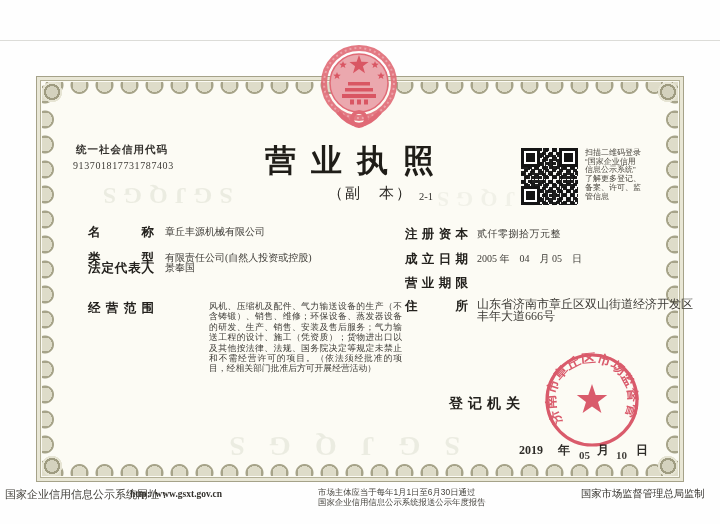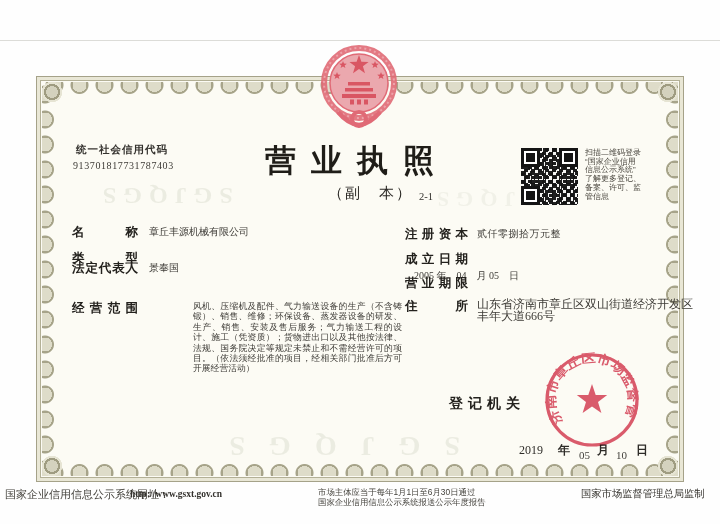--- a/index.html
+++ b/index.html
@@ -56,38 +56,38 @@
   .finder{position:absolute;width:13px;height:13px;background:#fff;border:3px solid #141414;}
   .finder::after{content:"";position:absolute;inset:2px;background:#141414;}
   .finder.tl{left:0;top:0;} .finder.tr{right:0;top:0;} .finder.bl{left:0;bottom:0;}
   .qr-caption{left:585px;top:149px;width:56px;font-size:8px;line-height:8.7px;
               color:#4a473f;white-space:pre-line;z-index:3;}
   
   .row{display:flex;align-items:flex-start;z-index:3;}
   .flabel{display:inline-block;font-weight:bold;font-size:12.5px;color:#23211d;
           text-align:justify;text-align-last:justify;flex:none;}
   .left-row{left:72px;width:330px;}
-  .left-row .flabel{width:66px;}
+  .left-row .flabel{width:66px;margin-left:16px;}
   .left-row .fvalue{margin-left:11px;}
   .right-row{left:405px;width:292px;}
   .right-row .flabel{width:63px;}
   .right-row .fvalue{margin-left:9px;}
   .fvalue{font-family:"Liberation Serif",serif;font-size:10px;color:#3d3b36;padding-top:1px;}
   .scope .fvalue{font-size:8.8px;line-height:10.4px;width:241px;text-align:justify;}
   .addr .fvalue{font-size:12px;line-height:11.5px;width:218px;}
   .capital .fvalue{letter-spacing:.5px;}
   
   .registrar{left:449px;top:395px;font-size:14px;font-weight:bold;letter-spacing:5px;
              color:#23211d;z-index:3;white-space:nowrap;text-align:center;}
   .seal{left:544px;top:352px;z-index:5;opacity:.88;mix-blend-mode:multiply;}
   .issue-date{left:519px;top:442px;z-index:3;font-family:"Liberation Serif",serif;
               font-size:12px;color:#2e2c28;white-space:nowrap;}
   .issue-date .unit{font-family:"Liberation Sans",sans-serif;font-weight:bold;font-size:12px;}
   .issue-date .num2{position:relative;top:5px;font-size:11px;color:#45433e;}
-  .issue-date span{display:inline-block;}
+  .issue-date span{display:inline-block;font-weight:bold;}
   .sp-a{margin-left:12px;} .sp-b{margin-left:6px;} .sp-c{margin-left:4px;}
   
   .foot-left-label{left:5px;top:487px;font-size:11px;color:#3f3d37;z-index:3;}
   .foot-left-url{left:130px;top:489px;font-size:9.5px;font-weight:bold;
                  font-family:"Liberation Serif",serif;z-index:3;}
   .foot-center{left:318px;top:487px;width:185px;font-size:8.4px;line-height:10px;
                color:#45433d;white-space:pre-line;z-index:3;}
   .foot-right{left:581px;top:487px;font-size:10.3px;color:#33312c;z-index:3;}
 </style>
 </head>
@@ -147,35 +147,36 @@
 了解更多登记、
 备案、许可、监
 管信息</div>
 
 <div class="abs row left-row" style="top:224px;">
   <span class="flabel">名称</span>
   <span class="fvalue">章丘丰源机械有限公司</span>
 </div>
 <div class="abs row left-row" style="top:250px;">
   <span class="flabel">类型</span>
+  <span class="fvalue">有限责任公司(自然人投资或控股)</span>
 </div>
 <div class="abs row left-row" style="top:260px;">
   <span class="flabel">法定代表人</span>
   <span class="fvalue">景奉国</span>
 </div>
 <div class="abs row left-row scope" style="top:300px;gap:44px;">
   <span class="flabel">经营范围</span>
   <span class="fvalue">风机、压缩机及配件、气力输送设备的生产（不含铸锻）、销售、维修；环保设备、蒸发器设备的研发、生产、销售、安装及售后服务；气力输送工程的设计、施工（凭资质）；货物进出口以及其他按法律、法规、国务院决定等规定未禁止和不需经营许可的项目。（依法须经批准的项目，经相关部门批准后方可开展经营活动）</span>
 </div>
 
 <div class="abs row right-row capital" style="top:226px;">
   <span class="flabel">注册资本</span>
   <span class="fvalue">贰仟零捌拾万元整</span>
 </div>
-<div class="abs row right-row" style="top:251px;flex-direction:column;">
+<div class="abs row right-row" style="top:251px;">
   <span class="flabel">成立日期</span>
   <span class="fvalue">2005 年　04　月 05　日</span>
 </div>
 <div class="abs row right-row" style="top:275px;">
   <span class="flabel">营业期限</span>
 </div>
 <div class="abs row right-row addr" style="top:298px;">
   <span class="flabel">住所</span>
   <span class="fvalue">山东省济南市章丘区双山街道经济开发区丰年大道666号</span>
 </div>

